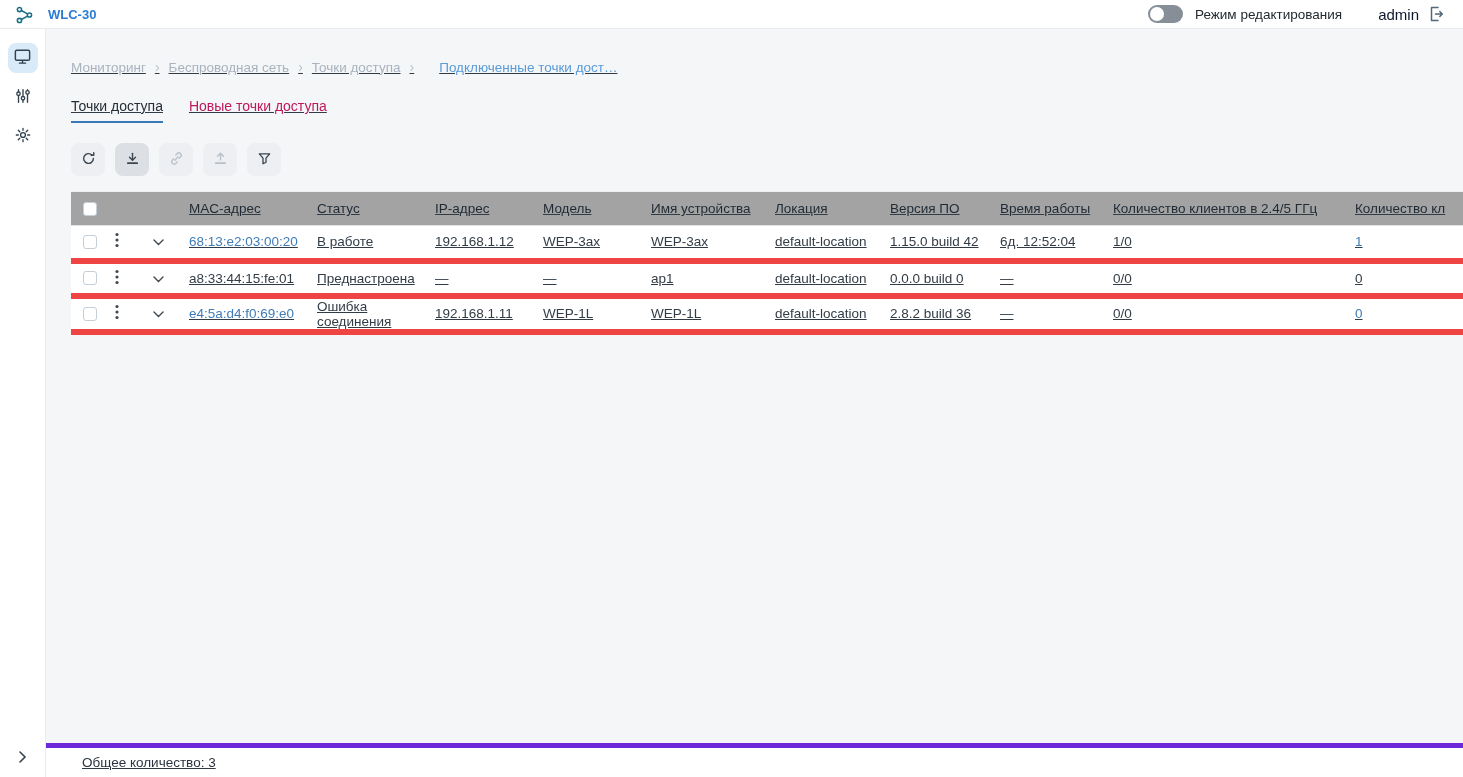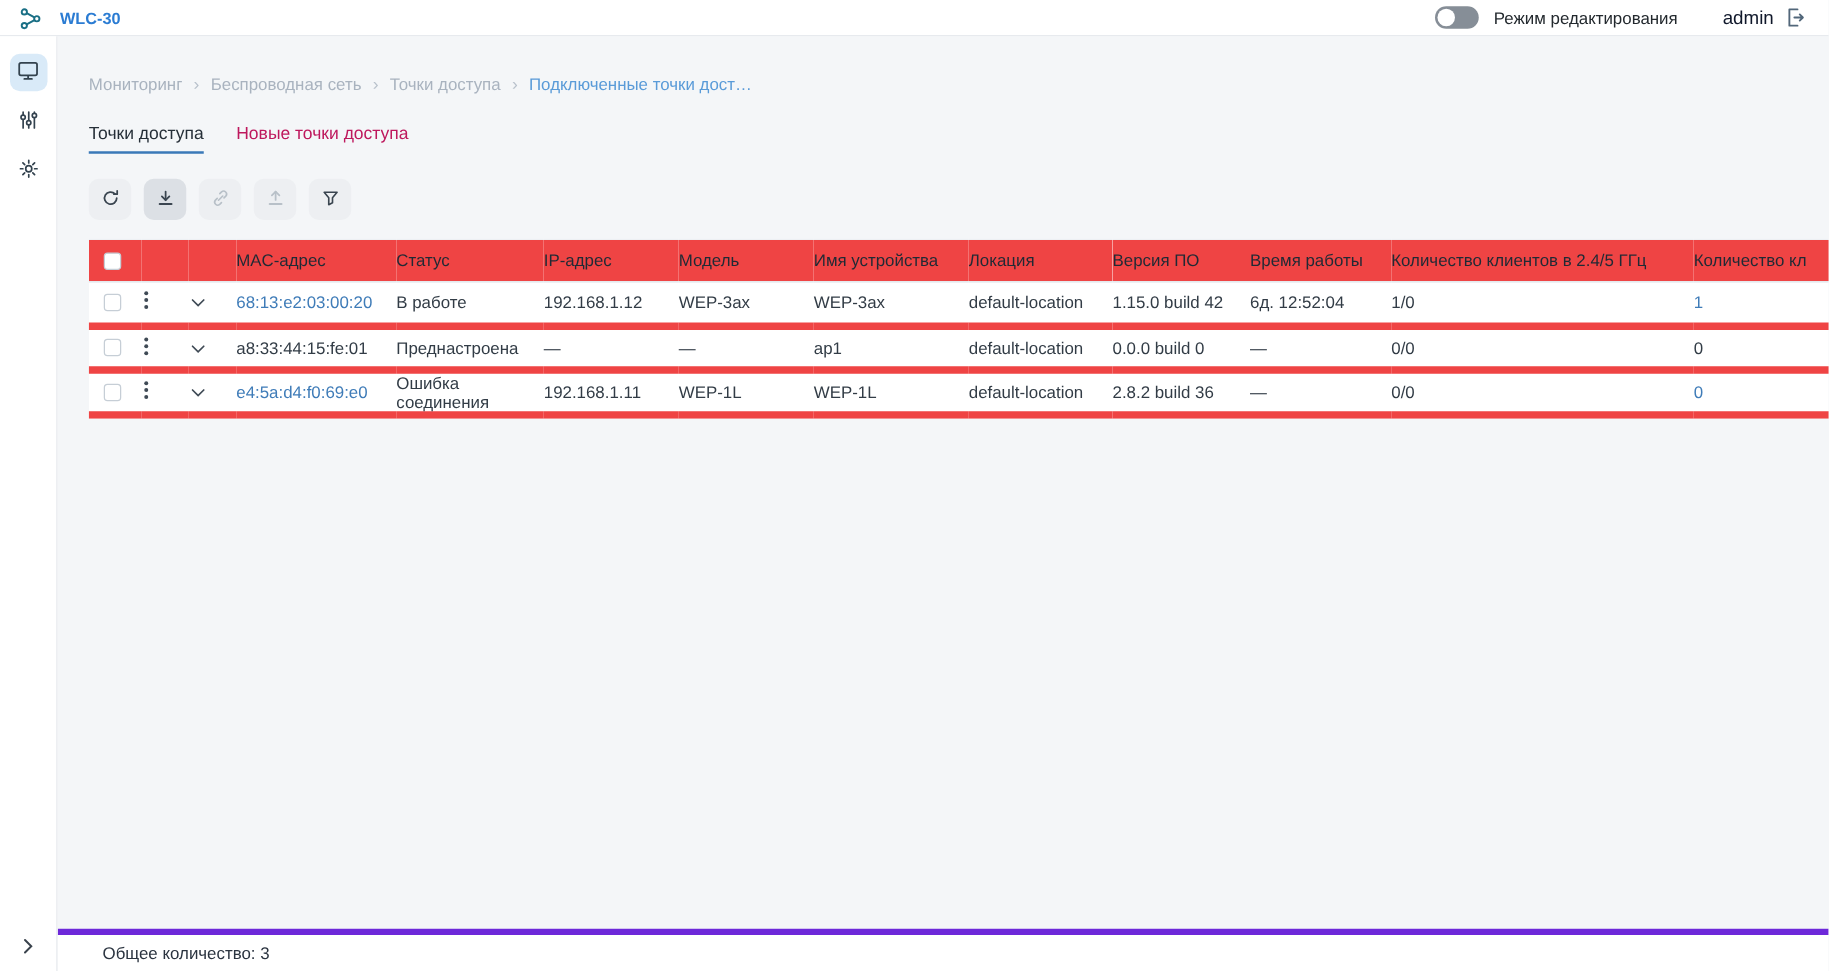--- a/index.html
+++ b/index.html
@@ -42,27 +42,27 @@
     width: 30px; height: 30px; border-radius: 8px;
     display: flex; align-items: center; justify-content: center;
     color: #33424e; cursor: pointer;
   }
   .side-item.active { background: #d9eaf8; }
   .sidebar-expand {
     position: absolute; bottom: 10px; left: 0; width: 100%;
     display: flex; justify-content: center; color: #39424c; cursor: pointer;
   }
 
-  .main { flex: 1; display: flex; flex-direction: column; overflow: hidden; }
+  .main { flex: 1; display: flex; flex-direction: column; overflow: hidden; text-decoration: underline; }
   .content { flex: 1; padding-left: 25px; overflow: hidden; }
 
   
   .breadcrumb { margin-top: 30px; display: flex; align-items: center; gap: 9px; font-size: 13.5px; }
   .crumb { color: #a9b3bf; cursor: pointer; }
-  .crumb.current { color: #5a9bd8; }
+  .crumb.current { color: #5a9bd8; margin-left: 16px; }
   .crumb-sep { color: #b9c2cc; font-size: 14px; }
 
   
   .tabs { margin-top: 23px; display: flex; gap: 26px; font-size: 14px; }
   .tab { padding-bottom: 7px; border-bottom: 2px solid transparent; color: #be185d; cursor: pointer; }
   .tab.active { color: #262f38; border-bottom-color: #3a79b8; }
 
   
   .toolbar { margin-top: 20px; display: flex; gap: 10px; }
   .tbtn {
@@ -71,21 +71,21 @@
     color: #3a4550; cursor: pointer;
   }
   .tbtn.pressed { background: #dce0e5; }
   .tbtn.disabled { color: #b8c0c8; }
 
   
   .table-wrap { margin-top: 15px; overflow: hidden; }
   table { border-collapse: collapse; table-layout: fixed; width: 1500px; background: #fff; }
   th, td { text-align: left; padding: 0 12px 0 0; vertical-align: middle; white-space: normal; }
   thead th {
-    height: 34px; background: #ef4444; color: #1f2a35; font-weight: normal;
+    height: 34px; background: #a3a3a3; color: #1f2a35; font-weight: normal;
     border-top: 1px solid #edf0f3; border-bottom: 1px solid #dde2e7;
     white-space: nowrap; overflow: hidden;
   }
   tbody td { height: 35px; border-bottom: 6px solid #ef4444; color: #323c46; margin-left: 40px; }
   td.cell-select, th.cell-select { padding-left: 12px; }
   input[type="checkbox"] {
     appearance: none; -webkit-appearance: none;
     width: 14px; height: 14px; border: 1px solid #c6ced6; border-radius: 3px;
     background: #fff; display: block; cursor: pointer;
   }

